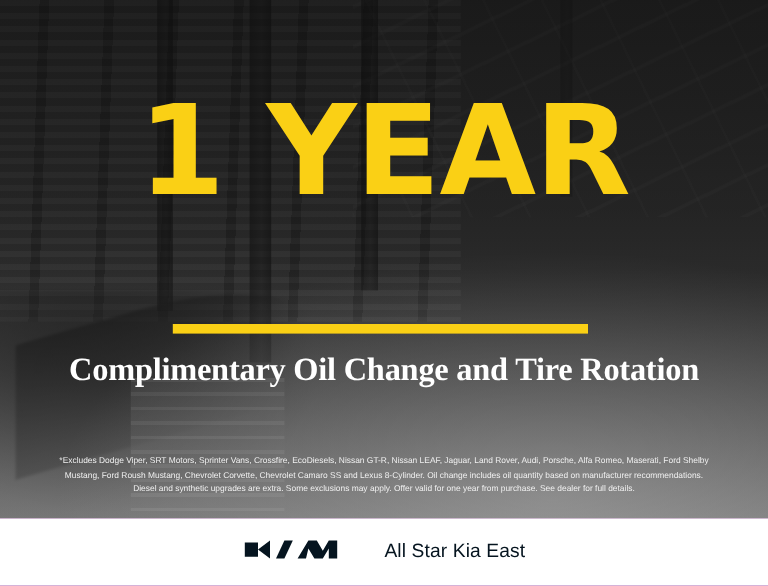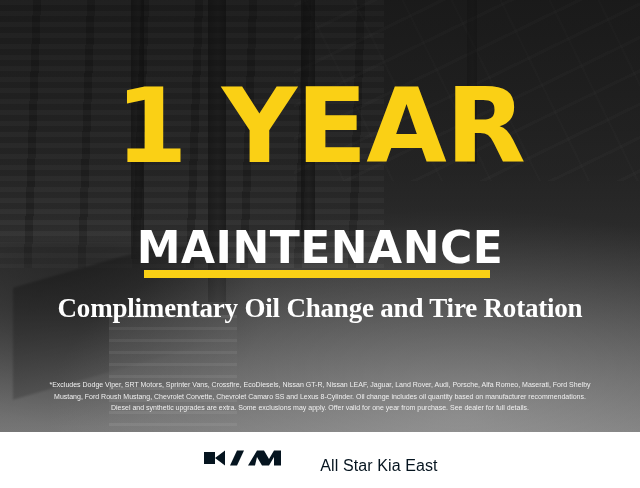--- a/index.html
+++ b/index.html
@@ -213,21 +213,21 @@
     top: 432px;
     width: 640px;
     height: 56px;
     background: #ffffff;
     display: flex;
     align-items: center;
     justify-content: center;
   }
   .footer-inner {
     display: flex;
-    align-items: flex-end;
+    align-items: center;
     gap: 22px;
   }
   .kia-logo { display: block; }
   .dealer-name {
     font-family: "Liberation Sans", sans-serif;
     font-size: 16px;
     font-weight: normal;
     color: #05141F;
     letter-spacing: .1px;
     white-space: nowrap;
@@ -251,21 +251,20 @@
     <div class="bg-chest"></div>
     <div class="bg-haze"></div>
     <div class="bg-scrim"></div>
   </div>
 
   <div class="content">
 
     <div class="headline-year">1 YEAR</div>
 
 
-    <div class="headline-sub2">MAINTENANCE</div>
 
     <div class="rule"></div>
 
     <div class="promo-line l1">Complimentary Oil Change and Tire Rotation</div>
 
 
     <div class="disclaimer">
       <div>*Excludes Dodge Viper, SRT Motors, Sprinter Vans, Crossfire, EcoDiesels, Nissan GT-R, Nissan LEAF, Jaguar, Land Rover, Audi, Porsche, Alfa Romeo, Maserati, Ford Shelby</div>
       <div>Mustang, Ford Roush Mustang, Chevrolet Corvette, Chevrolet Camaro SS and Lexus 8-Cylinder. Oil change includes oil quantity based on manufacturer recommendations.</div>
       <div>Diesel and synthetic upgrades are extra. Some exclusions may apply. Offer valid for one year from purchase. See dealer for full details.</div>

